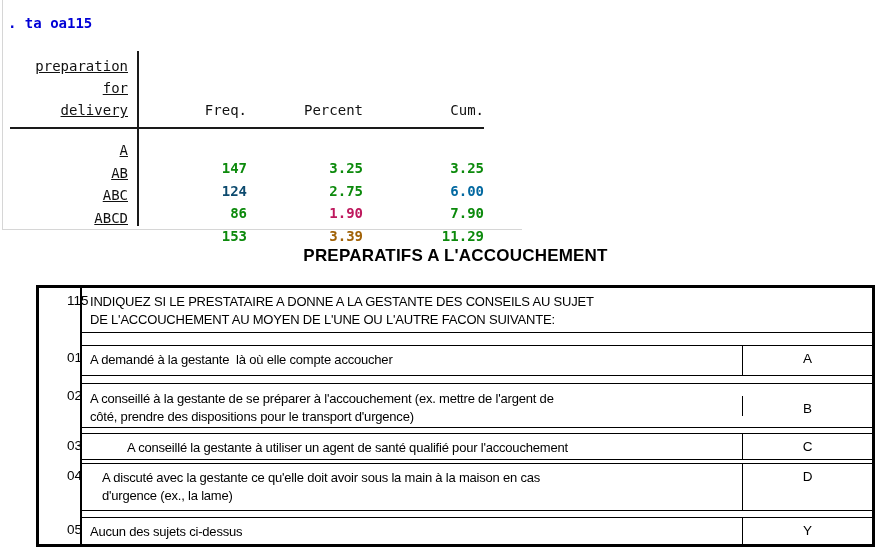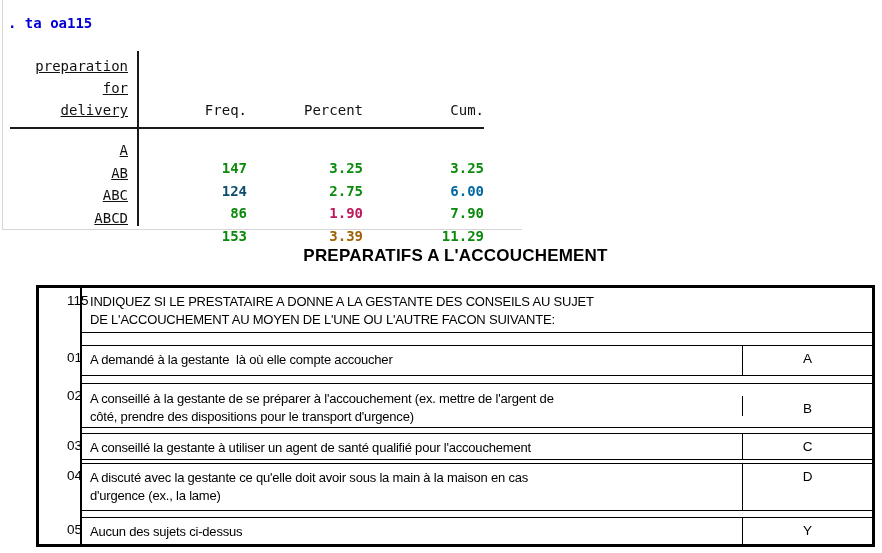--- a/index.html
+++ b/index.html
@@ -129,25 +129,25 @@
 
     <div class="q-box" style="top:57px; height:31px;">
       <div class="q-text">A demandé à la gestante  là où elle compte accoucher</div>
       <div class="q-code">A</div>
     </div>
     <div class="q-box" style="top:95px; height:45px;align-items:center;">
       <div class="q-text">A conseillé à la gestante de se préparer à l'accouchement (ex. mettre de l'argent de
 côté, prendre des dispositions pour le transport d'urgence)</div>
       <div class="q-code">B</div>
     </div>
-    <div class="q-box" style="top:145px; height:27px;">
+    <div class="q-box" style="top:145px; height:27px;padding-left:37px;">
       <div class="q-text">A conseillé la gestante à utiliser un agent de santé qualifié pour l'accouchement</div>
       <div class="q-code">C</div>
     </div>
-    <div class="q-box" style="top:175px; height:48px;">
+    <div class="q-box" style="top:175px; height:48px;padding-left:12px;">
       <div class="q-text">A discuté avec la gestante ce qu'elle doit avoir sous la main à la maison en cas
 d'urgence (ex., la lame)</div>
       <div class="q-code">D</div>
     </div>
     <div class="q-box no-bottom" style="top:229px; height:27px;">
       <div class="q-text">Aucun des sujets ci-dessus</div>
       <div class="q-code">Y</div>
     </div>
   </div>
 </div>

